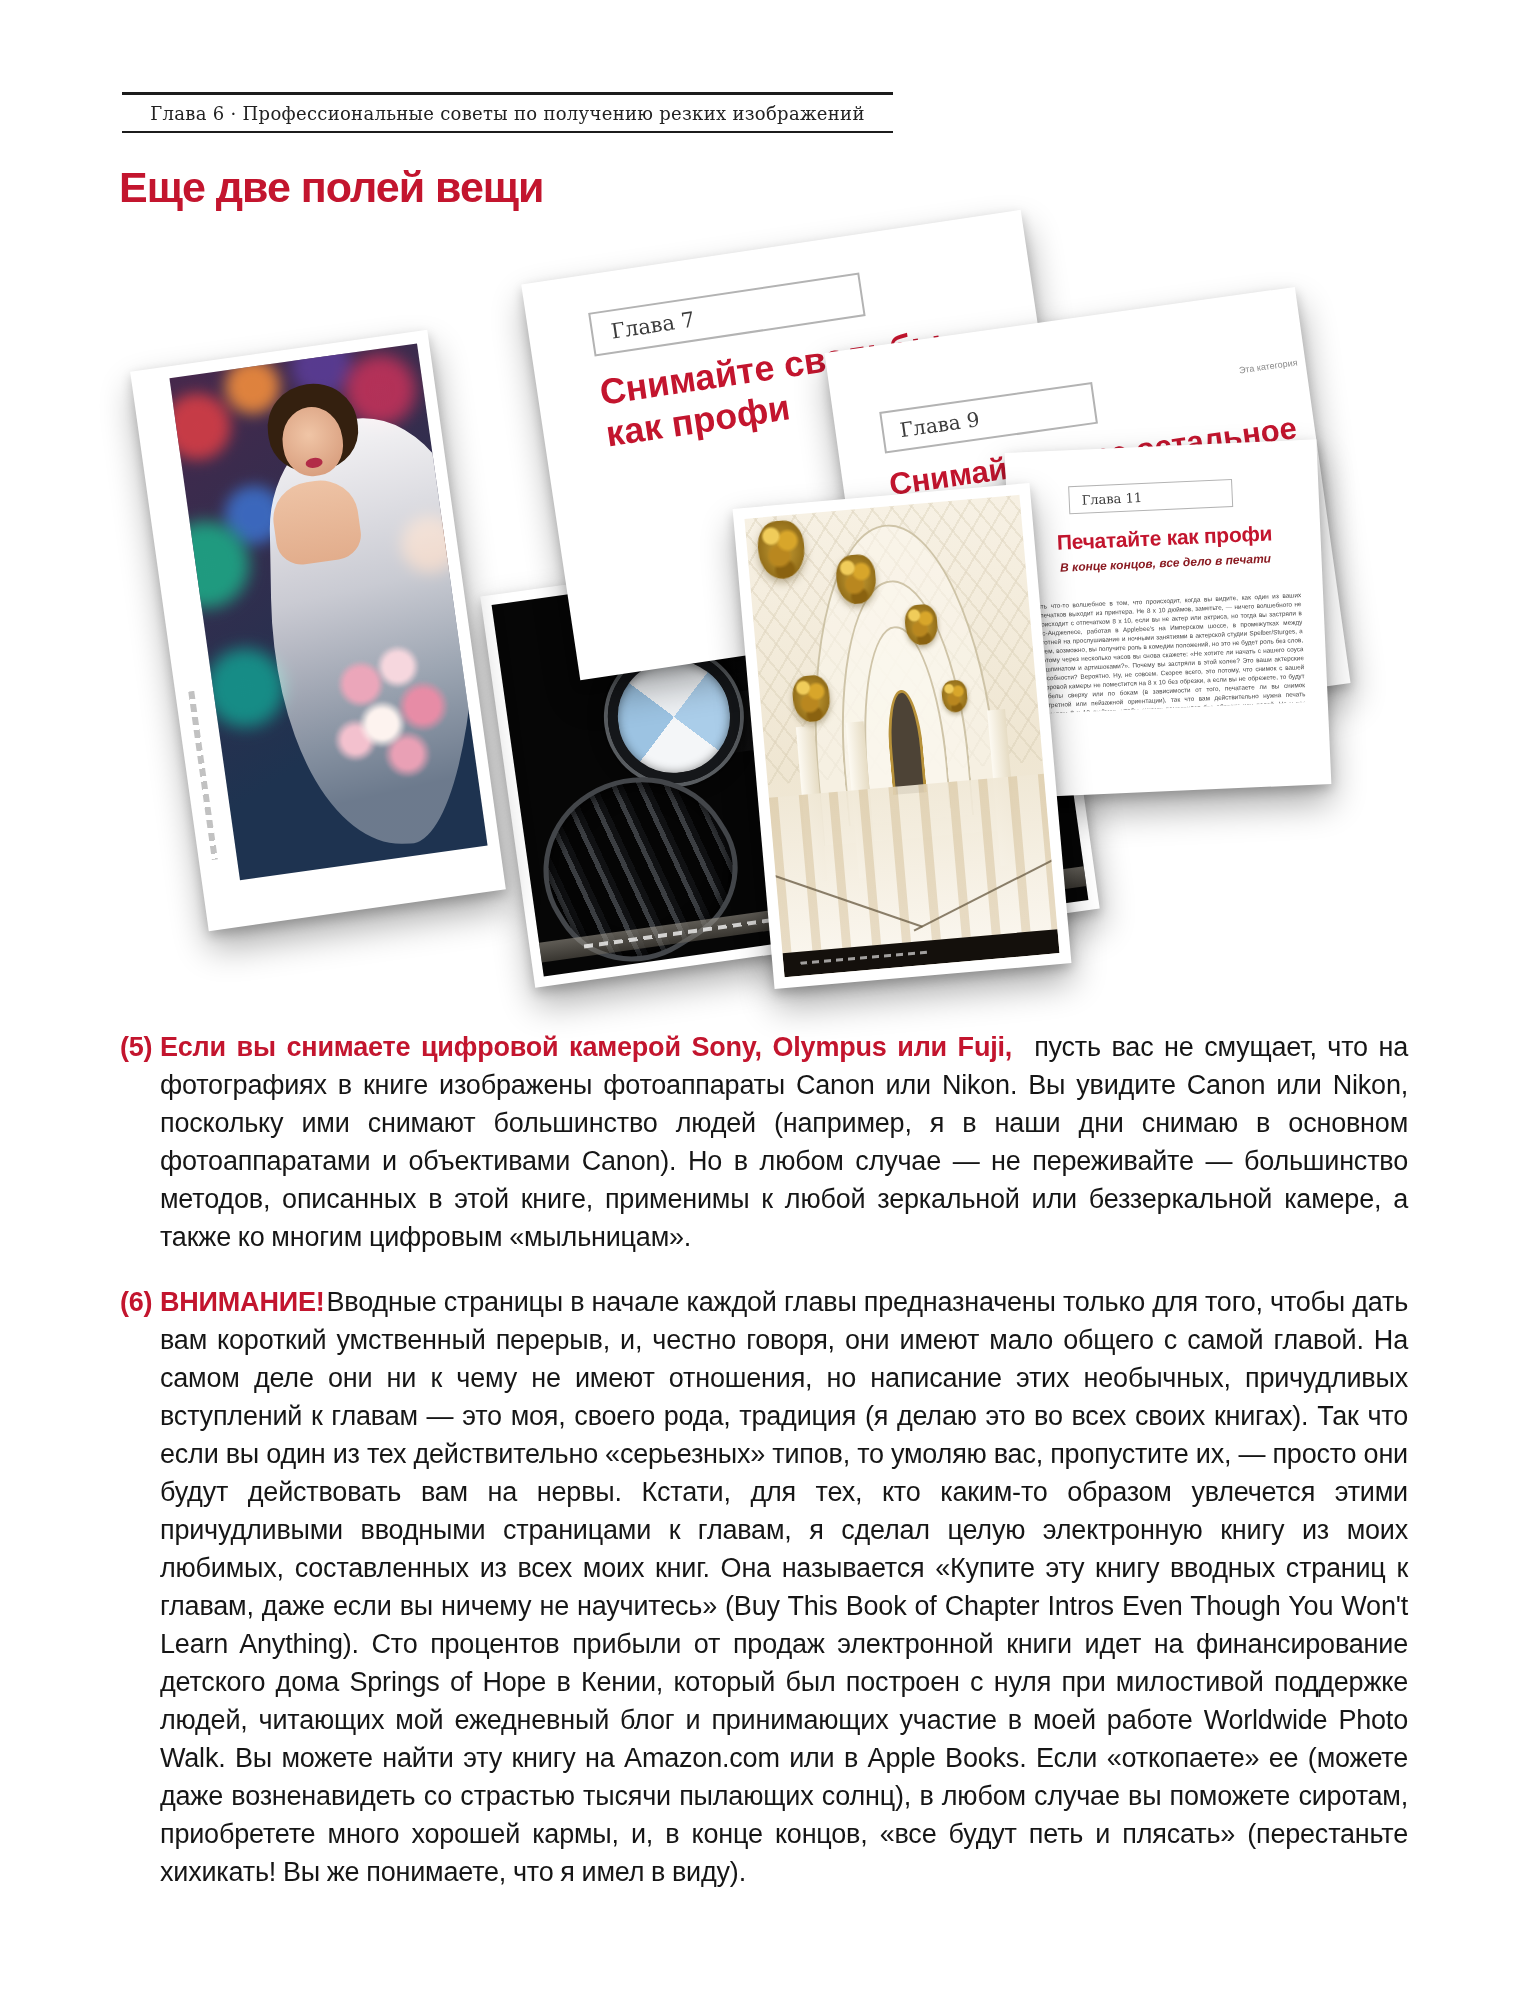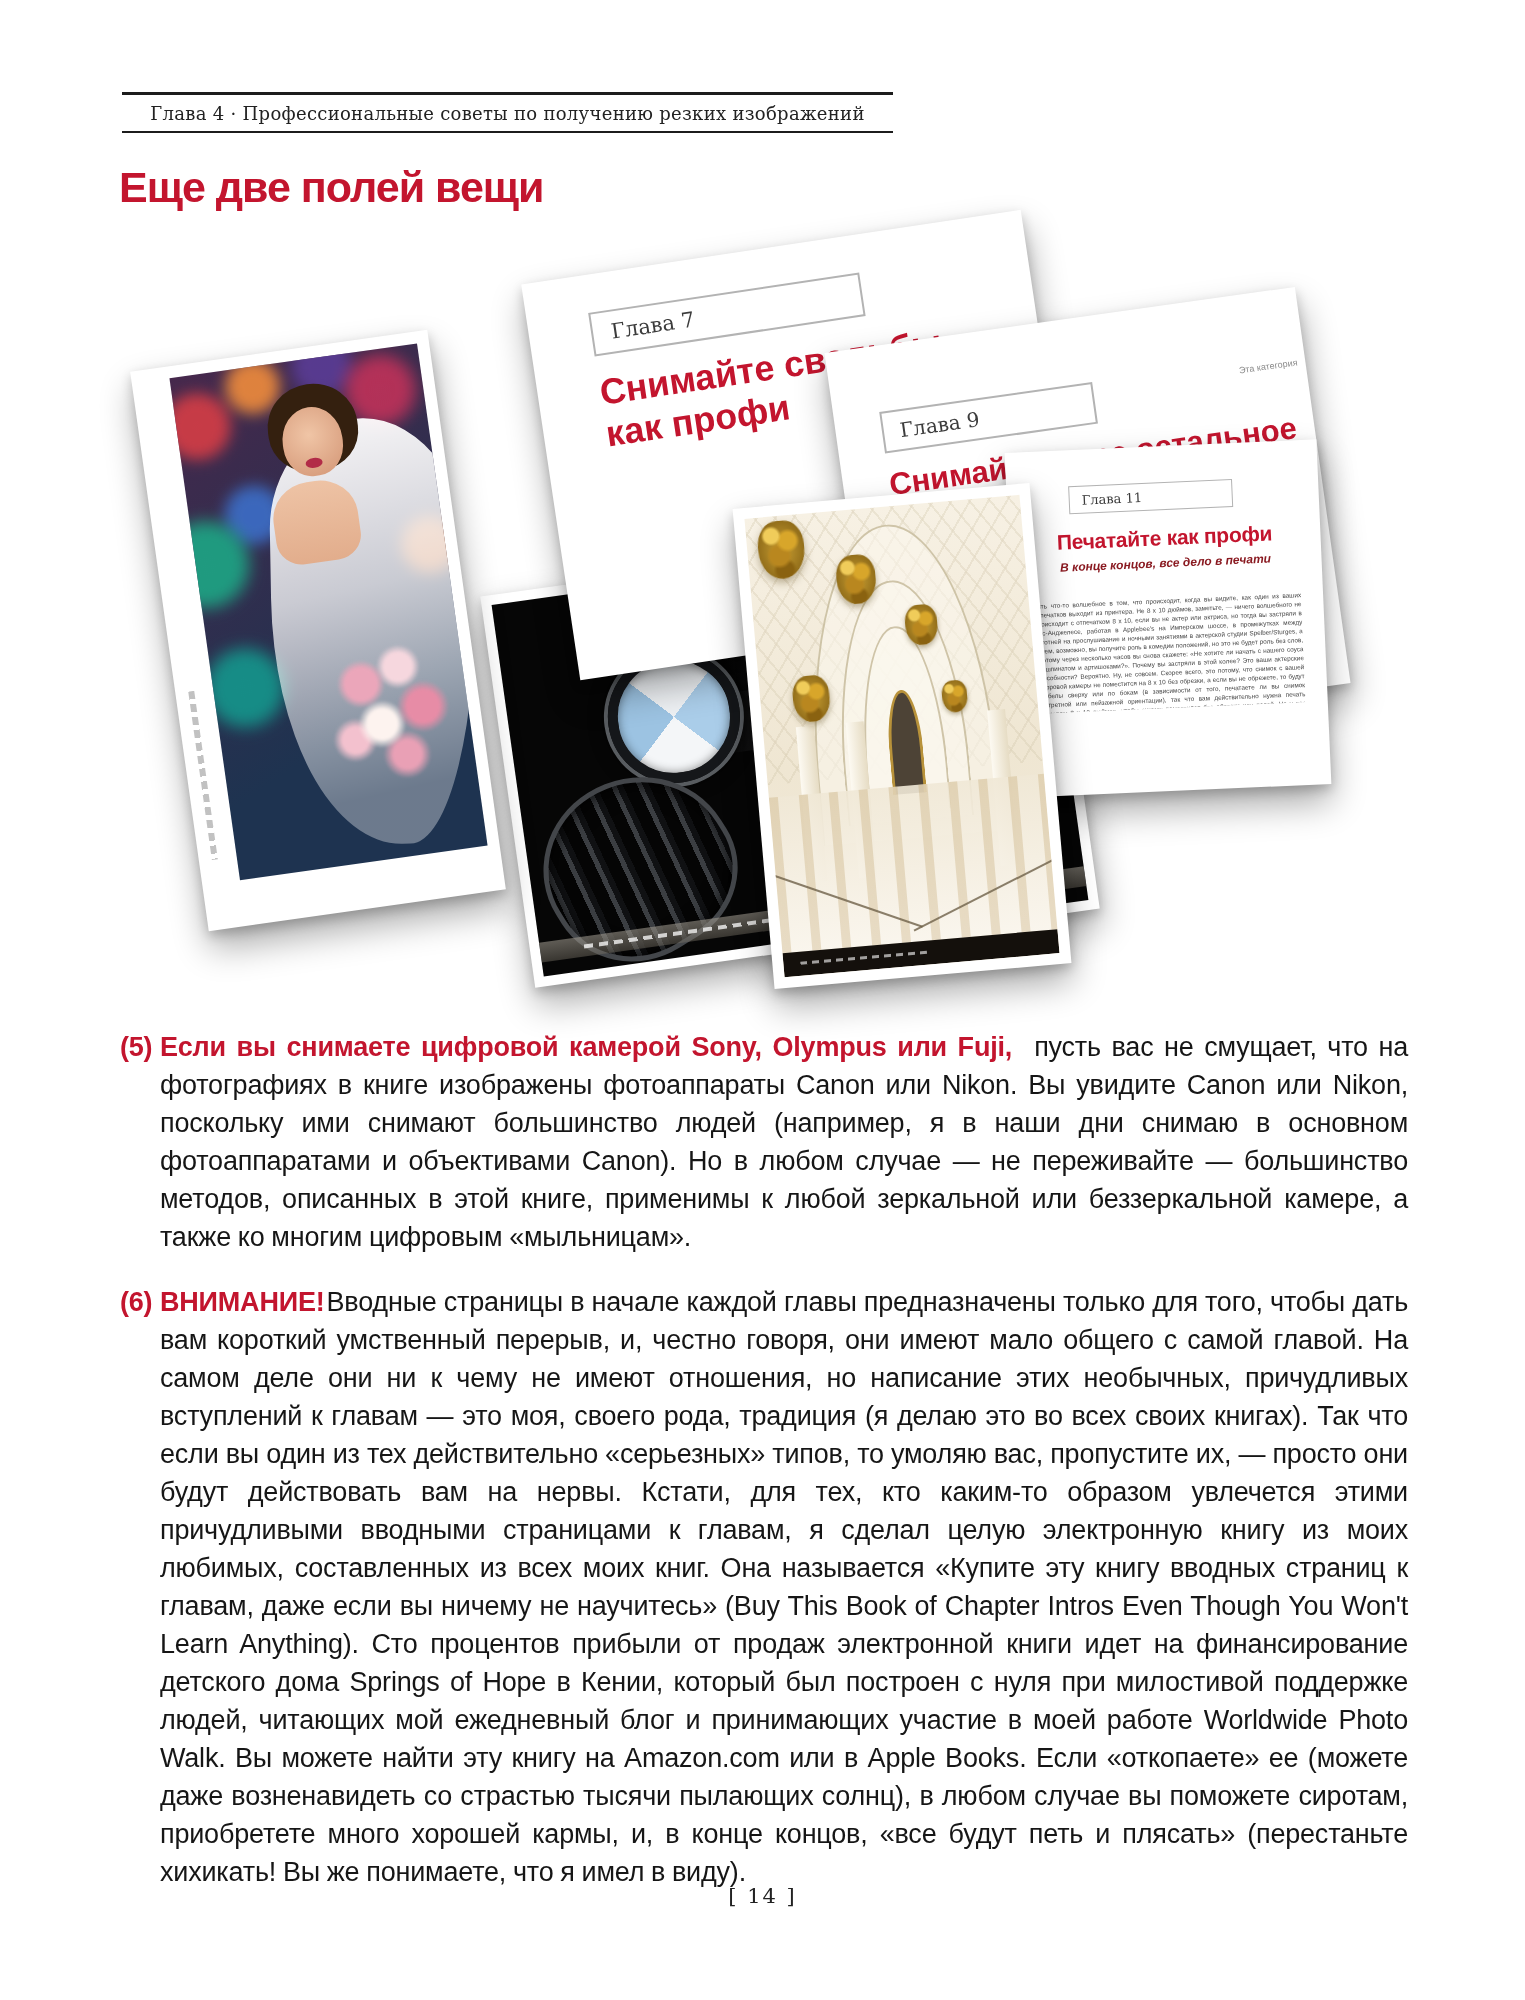--- a/index.html
+++ b/index.html
@@ -146,21 +146,21 @@
   
   .folio{position:absolute;left:0;right:0;top:1884px;text-align:center;
          font-family:"DejaVu Serif",serif;font-size:21px;color:#222;letter-spacing:2px;}
 </style>
 </head>
 <body>
 
 <div class="page" data-name="book-page">
 
   <div class="runhead" data-name="running-head">
-    <span data-name="running-head-text">Глава 4 · Профессиональные советы по получению резких изображений</span>
+    <span data-name="running-head-text">Глава 6 · Профессиональные советы по получению резких изображений</span>
   </div>
 
   <h1 class="pagetitle" data-name="page-title">Еще две полей вещи</h1>
 
   <div data-name="book-collage">
 
     <div class="sheet sh-bmw" data-name="collage-page-bmw-photo">
       <div class="bmw-photo" data-name="bmw-hood-photo">
         <div class="bmw-gloss" data-name="bmw-hood-reflection"></div>
         <div class="bmw-hoodline" data-name="bmw-hood-line"></div>
@@ -248,15 +248,14 @@
 
   <section class="bodycopy" data-name="body-text">
     <div class="para" data-name="paragraph-5">
       <span class="marker" data-name="paragraph-5-marker">(5)</span><span class="lead" data-name="paragraph-5-lead">Если вы снимаете цифровой камерой Sony, Olympus или Fuji,</span><span data-name="paragraph-5-text">пусть вас не смущает, что на фотографиях в книге изображены фотоаппараты Canon или Nikon. Вы увидите Canon или Nikon, поскольку ими снимают большинство людей (например, я в наши дни снимаю в основном фотоаппаратами и объективами Canon). Но в любом случае — не переживайте — большинство методов, описанных в этой книге, применимы к любой зеркальной или беззеркальной камере, а также ко многим цифровым «мыльницам».</span>
     </div>
     <div class="para" data-name="paragraph-6">
       <span class="marker" data-name="paragraph-6-marker">(6)</span><span class="lead" data-name="paragraph-6-lead">ВНИМАНИЕ!</span><span data-name="paragraph-6-text">Вводные страницы в начале каждой главы предназначены только для того, чтобы дать вам короткий умственный перерыв, и, честно говоря, они имеют мало общего с самой главой. На самом деле они ни к чему не имеют отношения, но написание этих необычных, причудливых вступлений к главам — это моя, своего рода, традиция (я делаю это во всех своих книгах). Так что если вы один из тех действительно «серьезных» типов, то умоляю вас, пропустите их, — просто они будут действовать вам на нервы. Кстати, для тех, кто каким-то образом увлечется этими причудливыми вводными страницами к главам, я сделал целую электронную книгу из моих любимых, составленных из всех моих книг. Она называется «Купите эту книгу вводных страниц к главам, даже если вы ничему не научитесь» (Buy This Book of Chapter Intros Even Though You Won't Learn Anything). Сто процентов прибыли от продаж электронной книги идет на финансирование детского дома Springs of Hope в Кении, который был построен с нуля при милостивой поддержке людей, читающих мой ежедневный блог и принимающих участие в моей работе Worldwide Photo Walk. Вы можете найти эту книгу на Amazon.com или в Apple Books. Если «откопаете» ее (можете даже возненавидеть со страстью тысячи пылающих солнц), в любом случае вы поможете сиротам, приобретете много хорошей кармы, и, в конце концов, «все будут петь и плясать» (перестаньте хихикать! Вы же понимаете, что я имел в виду).</span>
     </div>
   </section>
 
-  <div class="folio" data-name="page-number">[ 14 ]</div>
 
 </div>
 
 </body></html>

